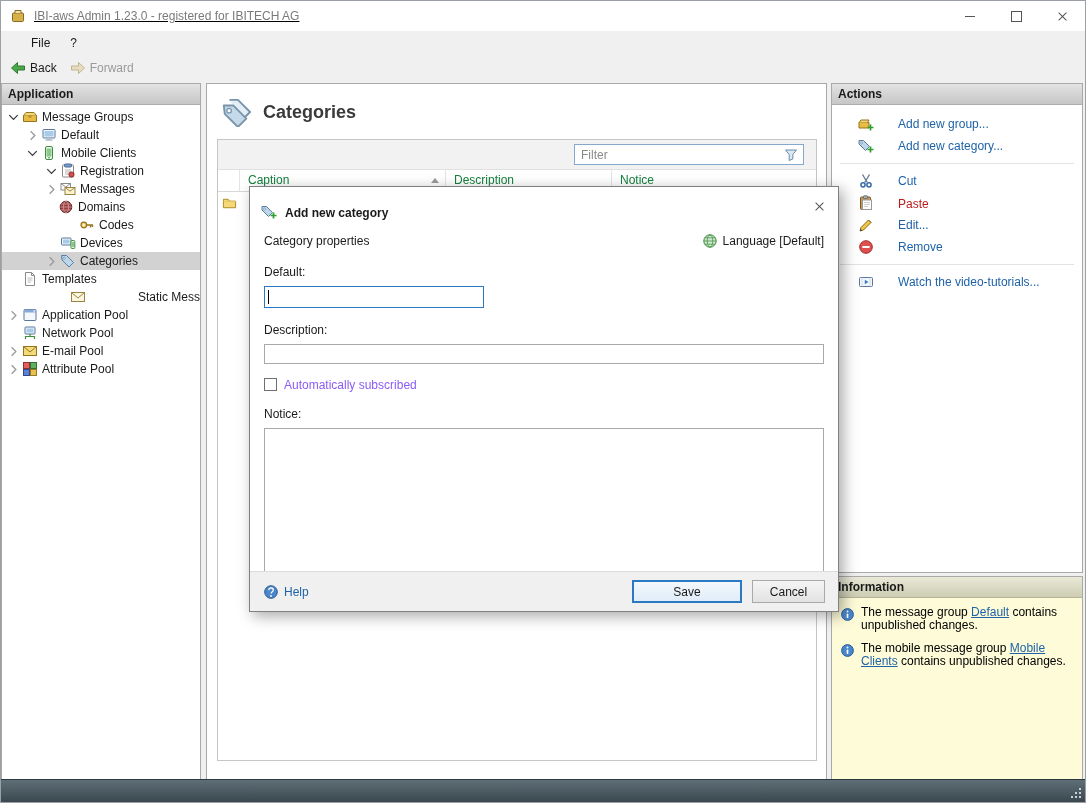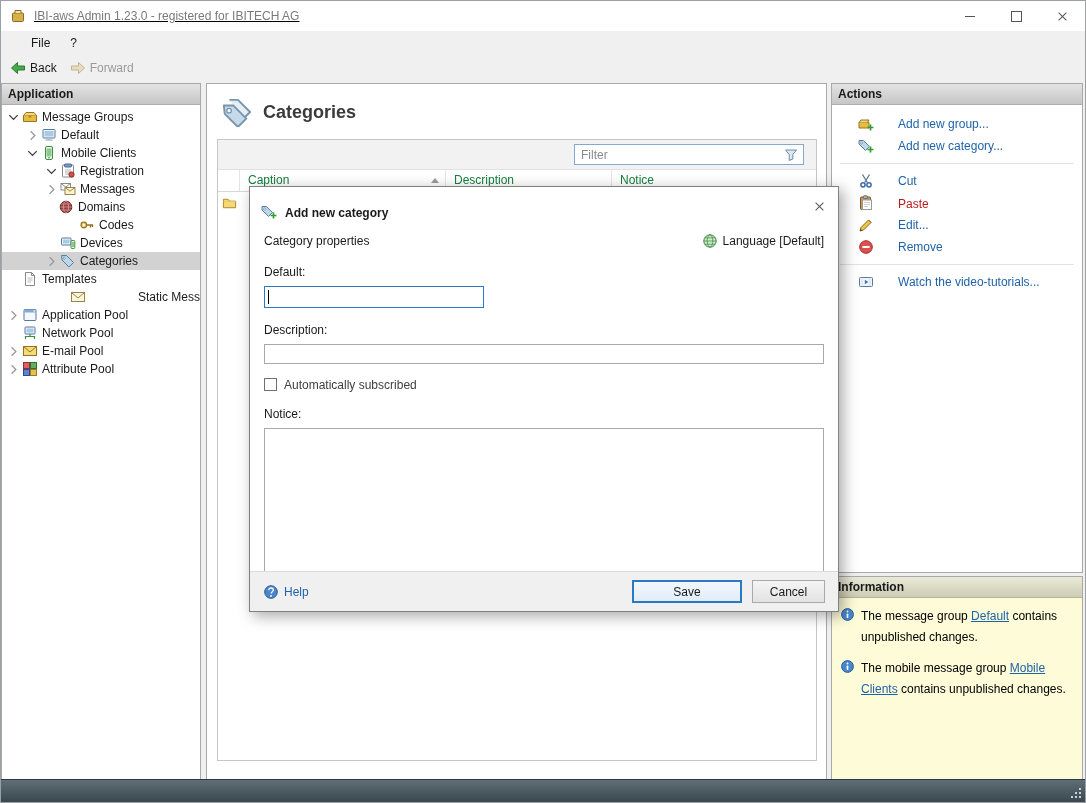--- a/index.html
+++ b/index.html
@@ -69,21 +69,21 @@
   
   .actions-list{padding:8px 0;}
   .action-item{display:flex;align-items:center;gap:24px;padding:3px 10px;color:#1e62a8;cursor:pointer;margin-left:16px;}
   .action-item.disabled{color:#b91c1c;align-items:flex-end;}
   .action-sep{height:1px;background:#e2e2e2;margin:6px 8px;}
 
   
   .info-list{padding:8px 8px;}
   .info-item{display:flex;gap:6px;margin-bottom:10px;}
   .info-icon{margin-top:1px;}
-  .info-text{line-height:21px;color:#000;max-width:212px;}
+  .info-text{line-height:13px;color:#000;max-width:212px;}
   .link{color:#1e62a8;text-decoration:underline;cursor:pointer;}
 
   
   .statusbar{position:absolute;left:0;right:0;bottom:0;height:22px;background:linear-gradient(#5f6f77,#3a474e);border-top:1px solid #2e383e;}
   .grip{position:absolute;right:4px;bottom:4px;width:12px;height:12px;}
   .grip::before{content:"";position:absolute;right:0;bottom:0;width:2px;height:2px;background:#c8d2d8;
     box-shadow:-4px 0 #c8d2d8,-8px 0 #c8d2d8,0 -4px #c8d2d8,-4px -4px #c8d2d8,0 -8px #c8d2d8;}
 
   
   .dialog{position:absolute;left:248px;top:185px;width:590px;height:426px;background:#fff;border:1px solid #808080;
@@ -92,21 +92,21 @@
   .dialog-title{margin-left:8px;font-weight:bold;color:#1a1a1a;}
   .dialog-close{margin-left:auto;width:30px;height:28px;display:flex;align-items:center;justify-content:center;cursor:pointer;}
   .dialog-body{position:absolute;top:33px;left:0;right:0;bottom:40px;padding:12px 14px 0;overflow:hidden;}
   .dlg-row-top{display:flex;justify-content:space-between;align-items:center;height:18px;color:#1a1a1a;}
   .lang{display:flex;align-items:center;gap:5px;cursor:pointer;}
   .field-label{margin-top:15px;height:15px;color:#1a1a1a;}
   .caption-box{margin-top:6px;width:218px;height:20px;border:1px solid #2b79c2;background:#fff;position:relative;box-sizing:content-box;}
   .caret{position:absolute;left:3px;top:3px;width:1px;height:14px;background:#000;animation:blink 1.06s step-end infinite;}
   @keyframes blink{50%{opacity:0;}}
   .textbox-full{margin-top:6px;width:100%;height:20px;border:1px solid #a9a9a9;box-sizing:border-box;font:12px "Liberation Sans",sans-serif;padding:0 4px;color:#333;outline:none;display:block;}
-  .check-row{margin-top:13px;display:flex;align-items:center;gap:7px;height:15px;color:#404040;cursor:pointer;}
+  .check-row{margin-top:13px;display:flex;align-items:center;gap:7px;height:15px;color:#8b5cf6;cursor:pointer;}
   .checkbox{width:13px;height:13px;border:1px solid #707070;background:#fff;box-sizing:border-box;}
   .notice-area{margin-top:6px;width:100%;height:145px;border:1px solid #a9a9a9;box-sizing:border-box;resize:none;
     font:12px "Liberation Sans",sans-serif;padding:3px 4px;color:#333;outline:none;display:block;}
   .dialog-footer{position:absolute;left:0;right:0;bottom:0;height:40px;background:#f0f0f0;border-top:1px solid #dcdcdc;
     display:flex;align-items:center;padding:0 13px;box-sizing:border-box;}
   .help-link{display:flex;align-items:center;gap:5px;color:#1e62a8;cursor:pointer;}
   .dlg-buttons{margin-left:auto;display:flex;gap:10px;}
   .btn{width:73px;height:23px;font:12px "Liberation Sans",sans-serif;background:linear-gradient(#f5f5f5,#e2e2e2);
     border:1px solid #a9a9a9;color:#1a1a1a;cursor:pointer;}
   .btn.primary{width:110px;border:1px solid #2b79c2;box-shadow:inset 0 0 0 1px #2b79c2;background:linear-gradient(#f3f8fd,#dfecf8);}

